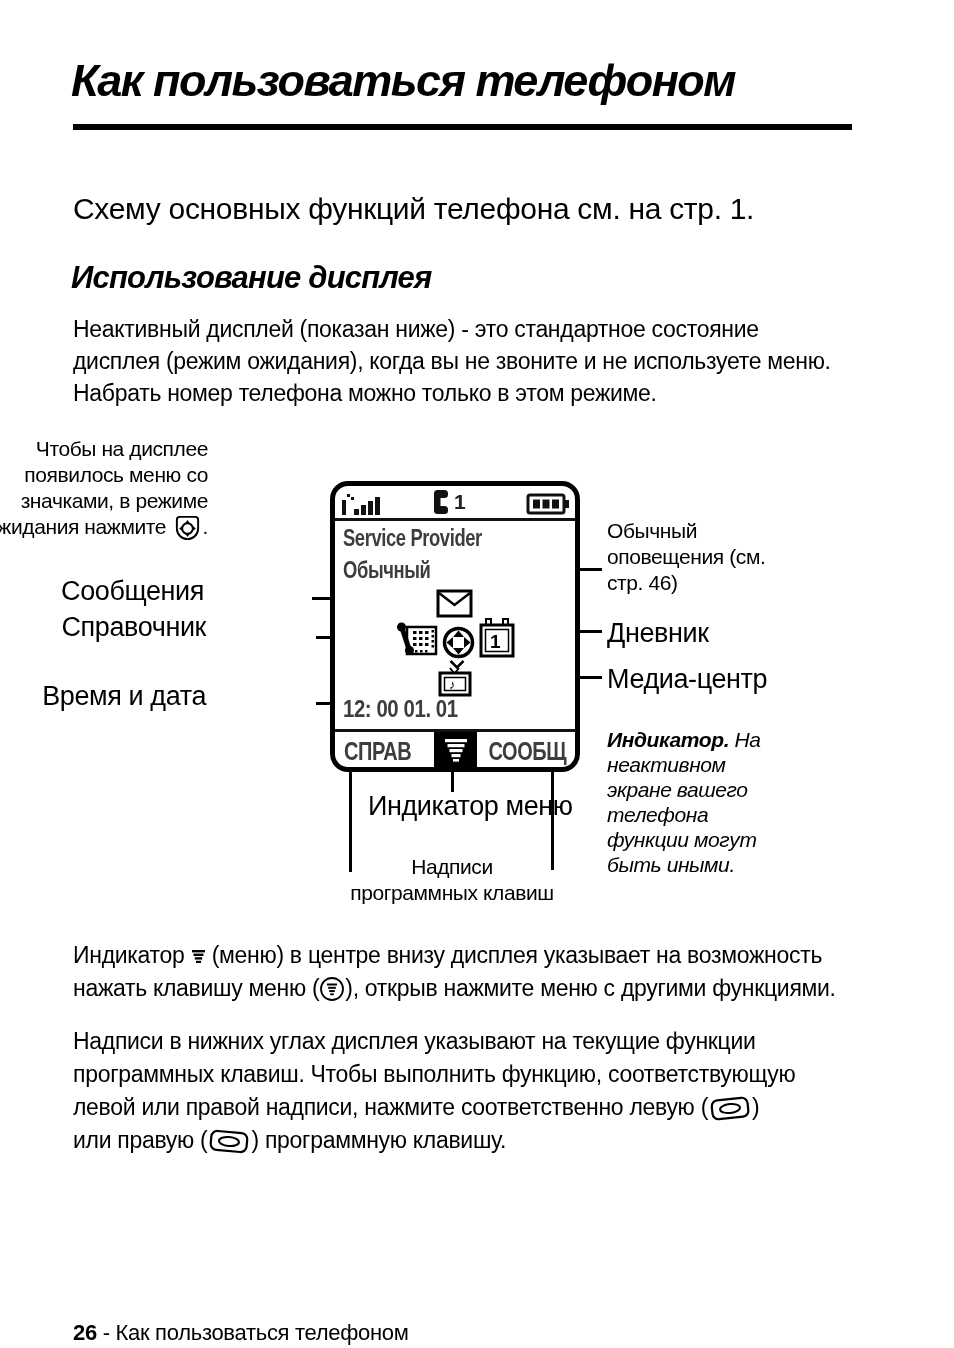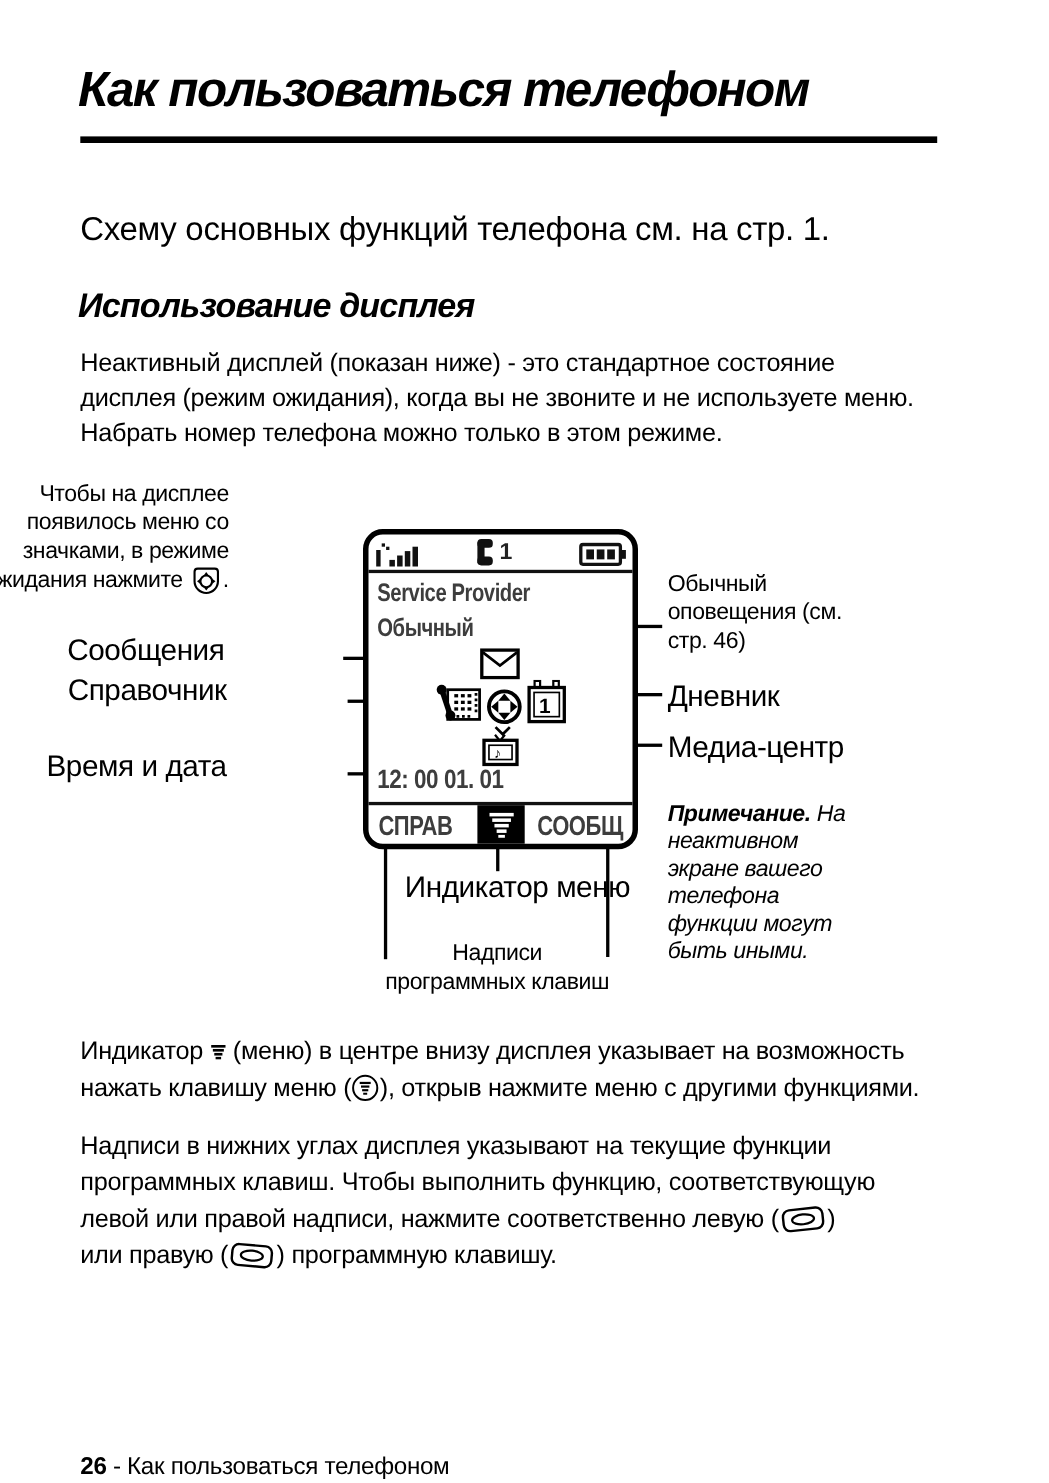--- a/index.html
+++ b/index.html
@@ -80,21 +80,21 @@
 
   <div class="lbl-block" style="left:607px; top:518px;">
     <div class="paraline">Обычный</div>
     <div class="paraline">оповещения (см.</div>
     <div class="paraline">стр. 46)</div>
   </div>
   <div class="lbl" style="left:607px; top:618px;">Дневник</div>
   <div class="lbl" style="left:607px; top:664px;">Медиа-центр</div>
 
   <div class="lbl-block note" style="left:607px; top:727px; width:182px; line-height:25px;">
-    <span class="b">Примечание.</span>
+    <span class="b">Индикатор.</span>
     <span>На неактивном экране вашего телефона функции могут быть иными.</span>
   </div>
 
   <div class="lbl" style="left:368px; top:791px;">Индикатор меню</div>
   <div class="lbl-block" style="left:339px; top:854px; width:226px; text-align:center;">
     <div class="paraline">Надписи</div>
     <div class="paraline">программных клавиш</div>
   </div>
 
   <div class="line" style="left:312px; top:597px; width:125px; height:3px;"></div>

